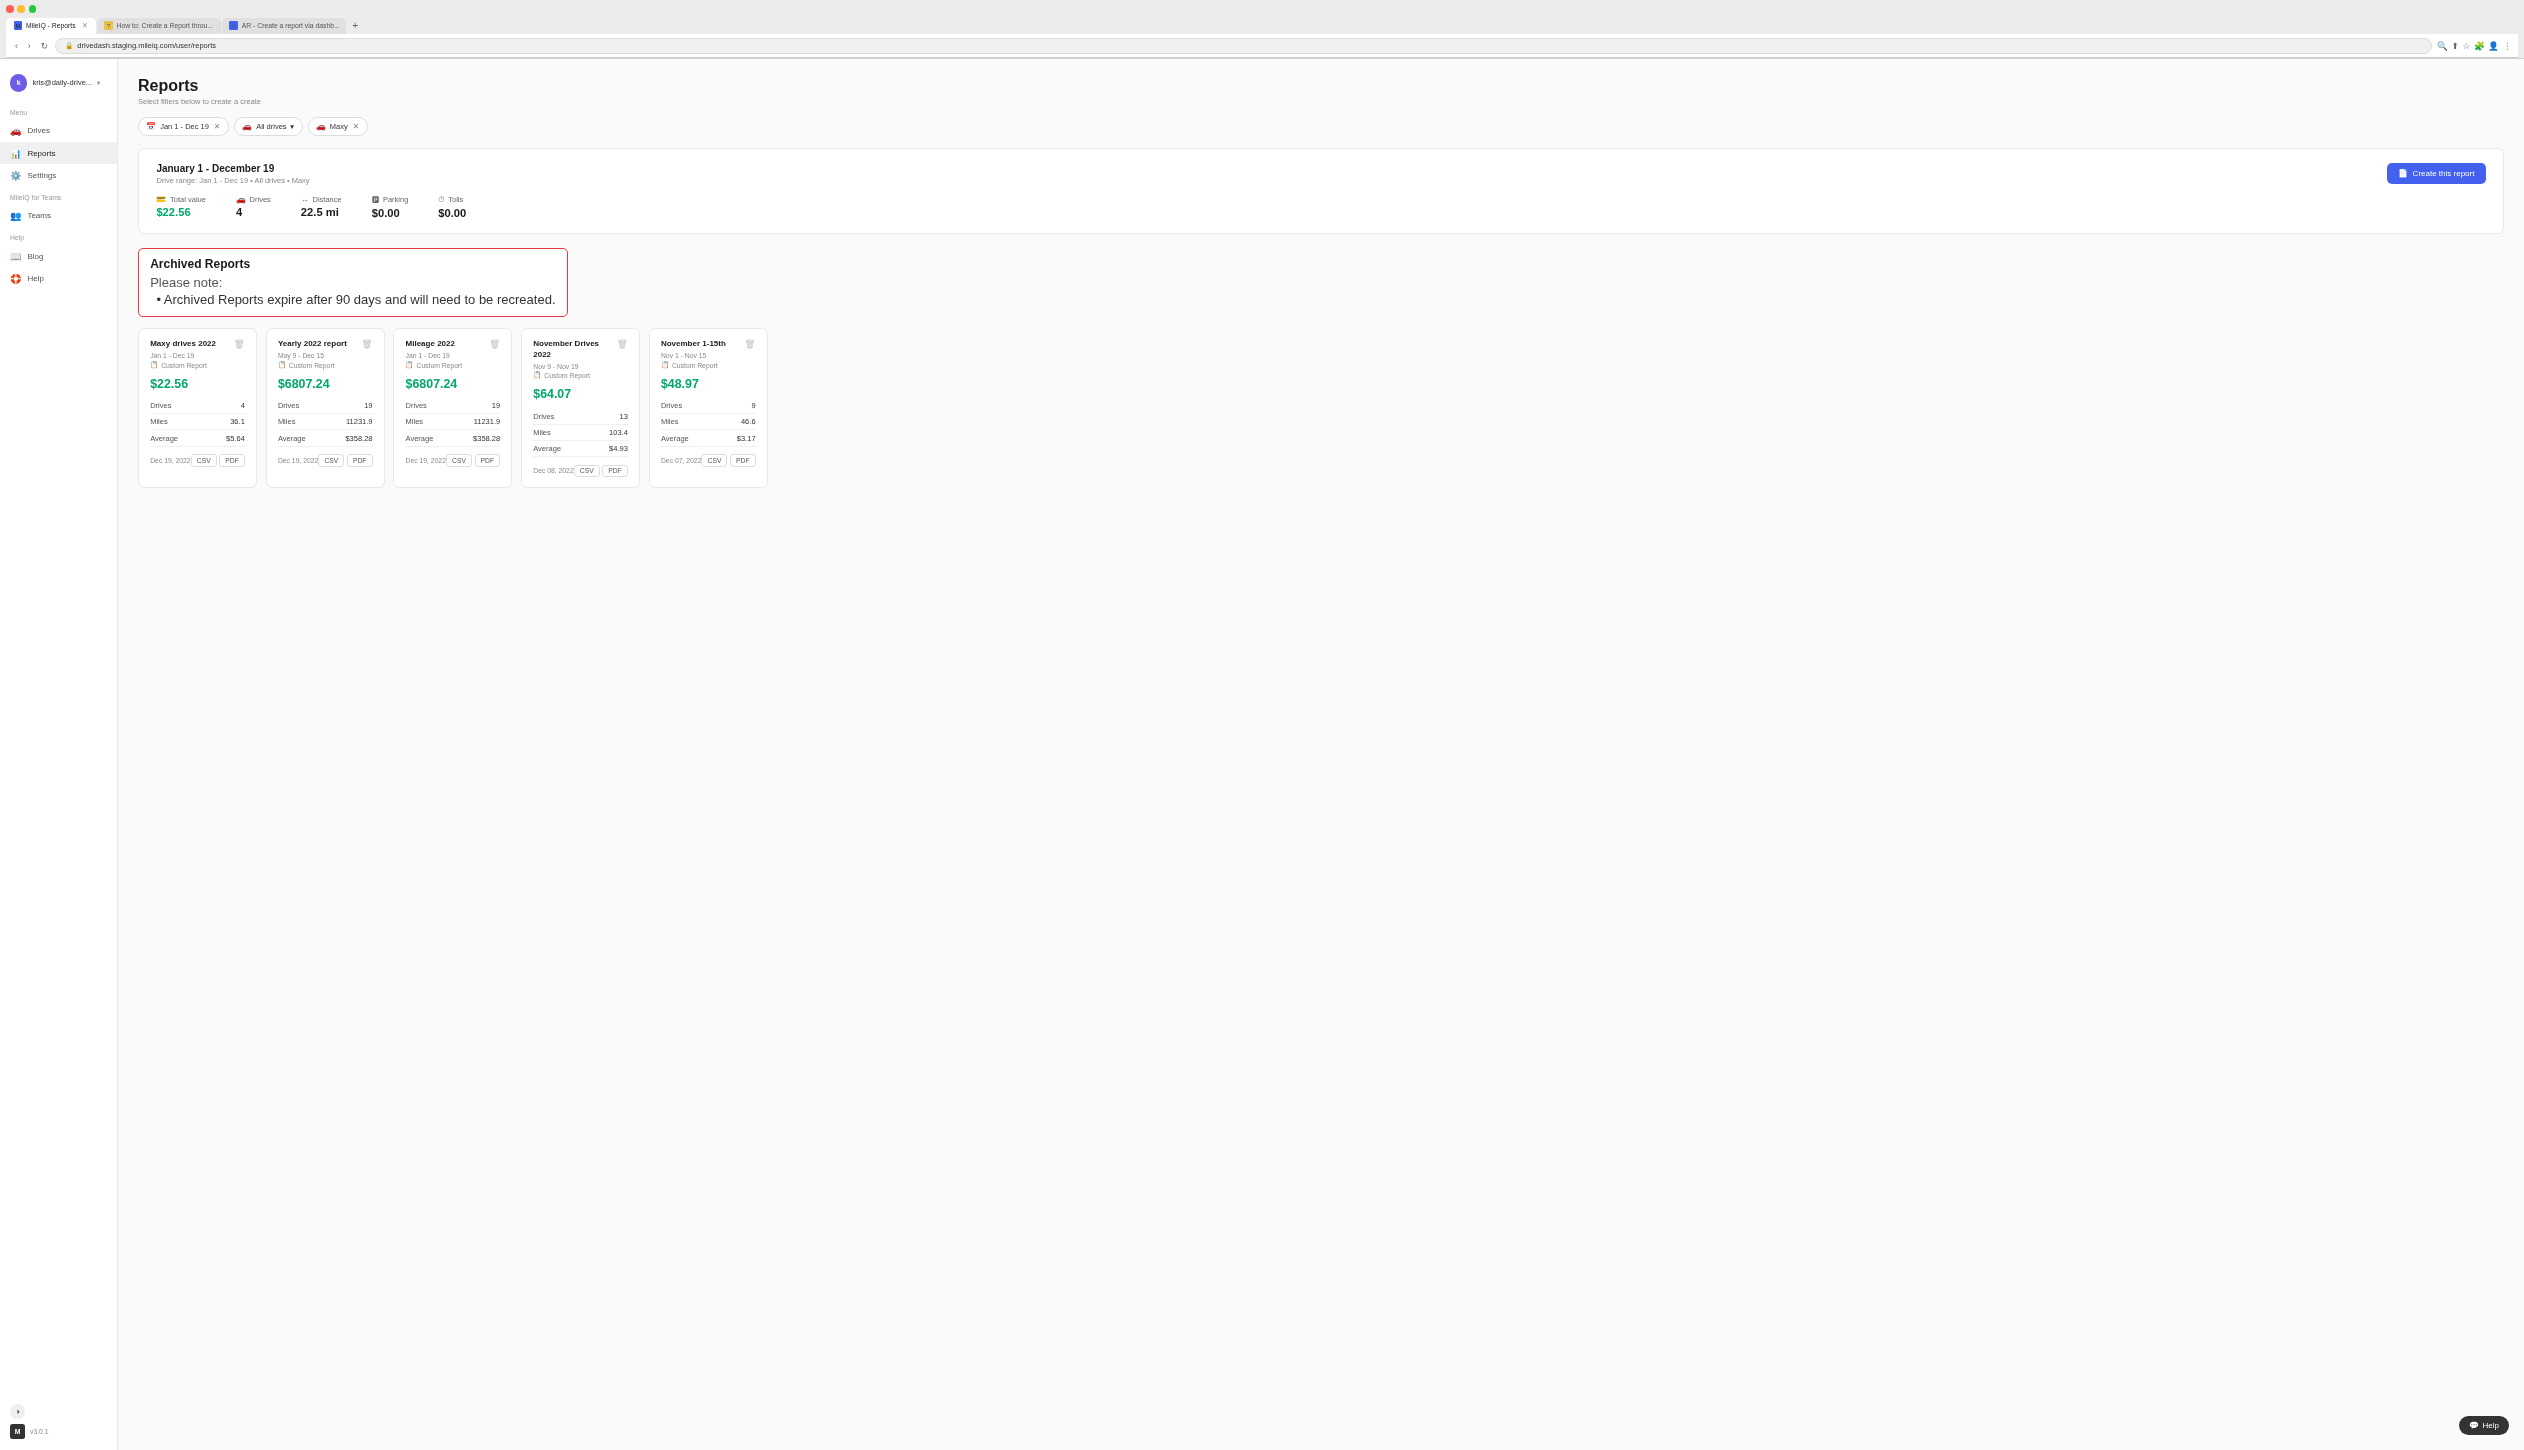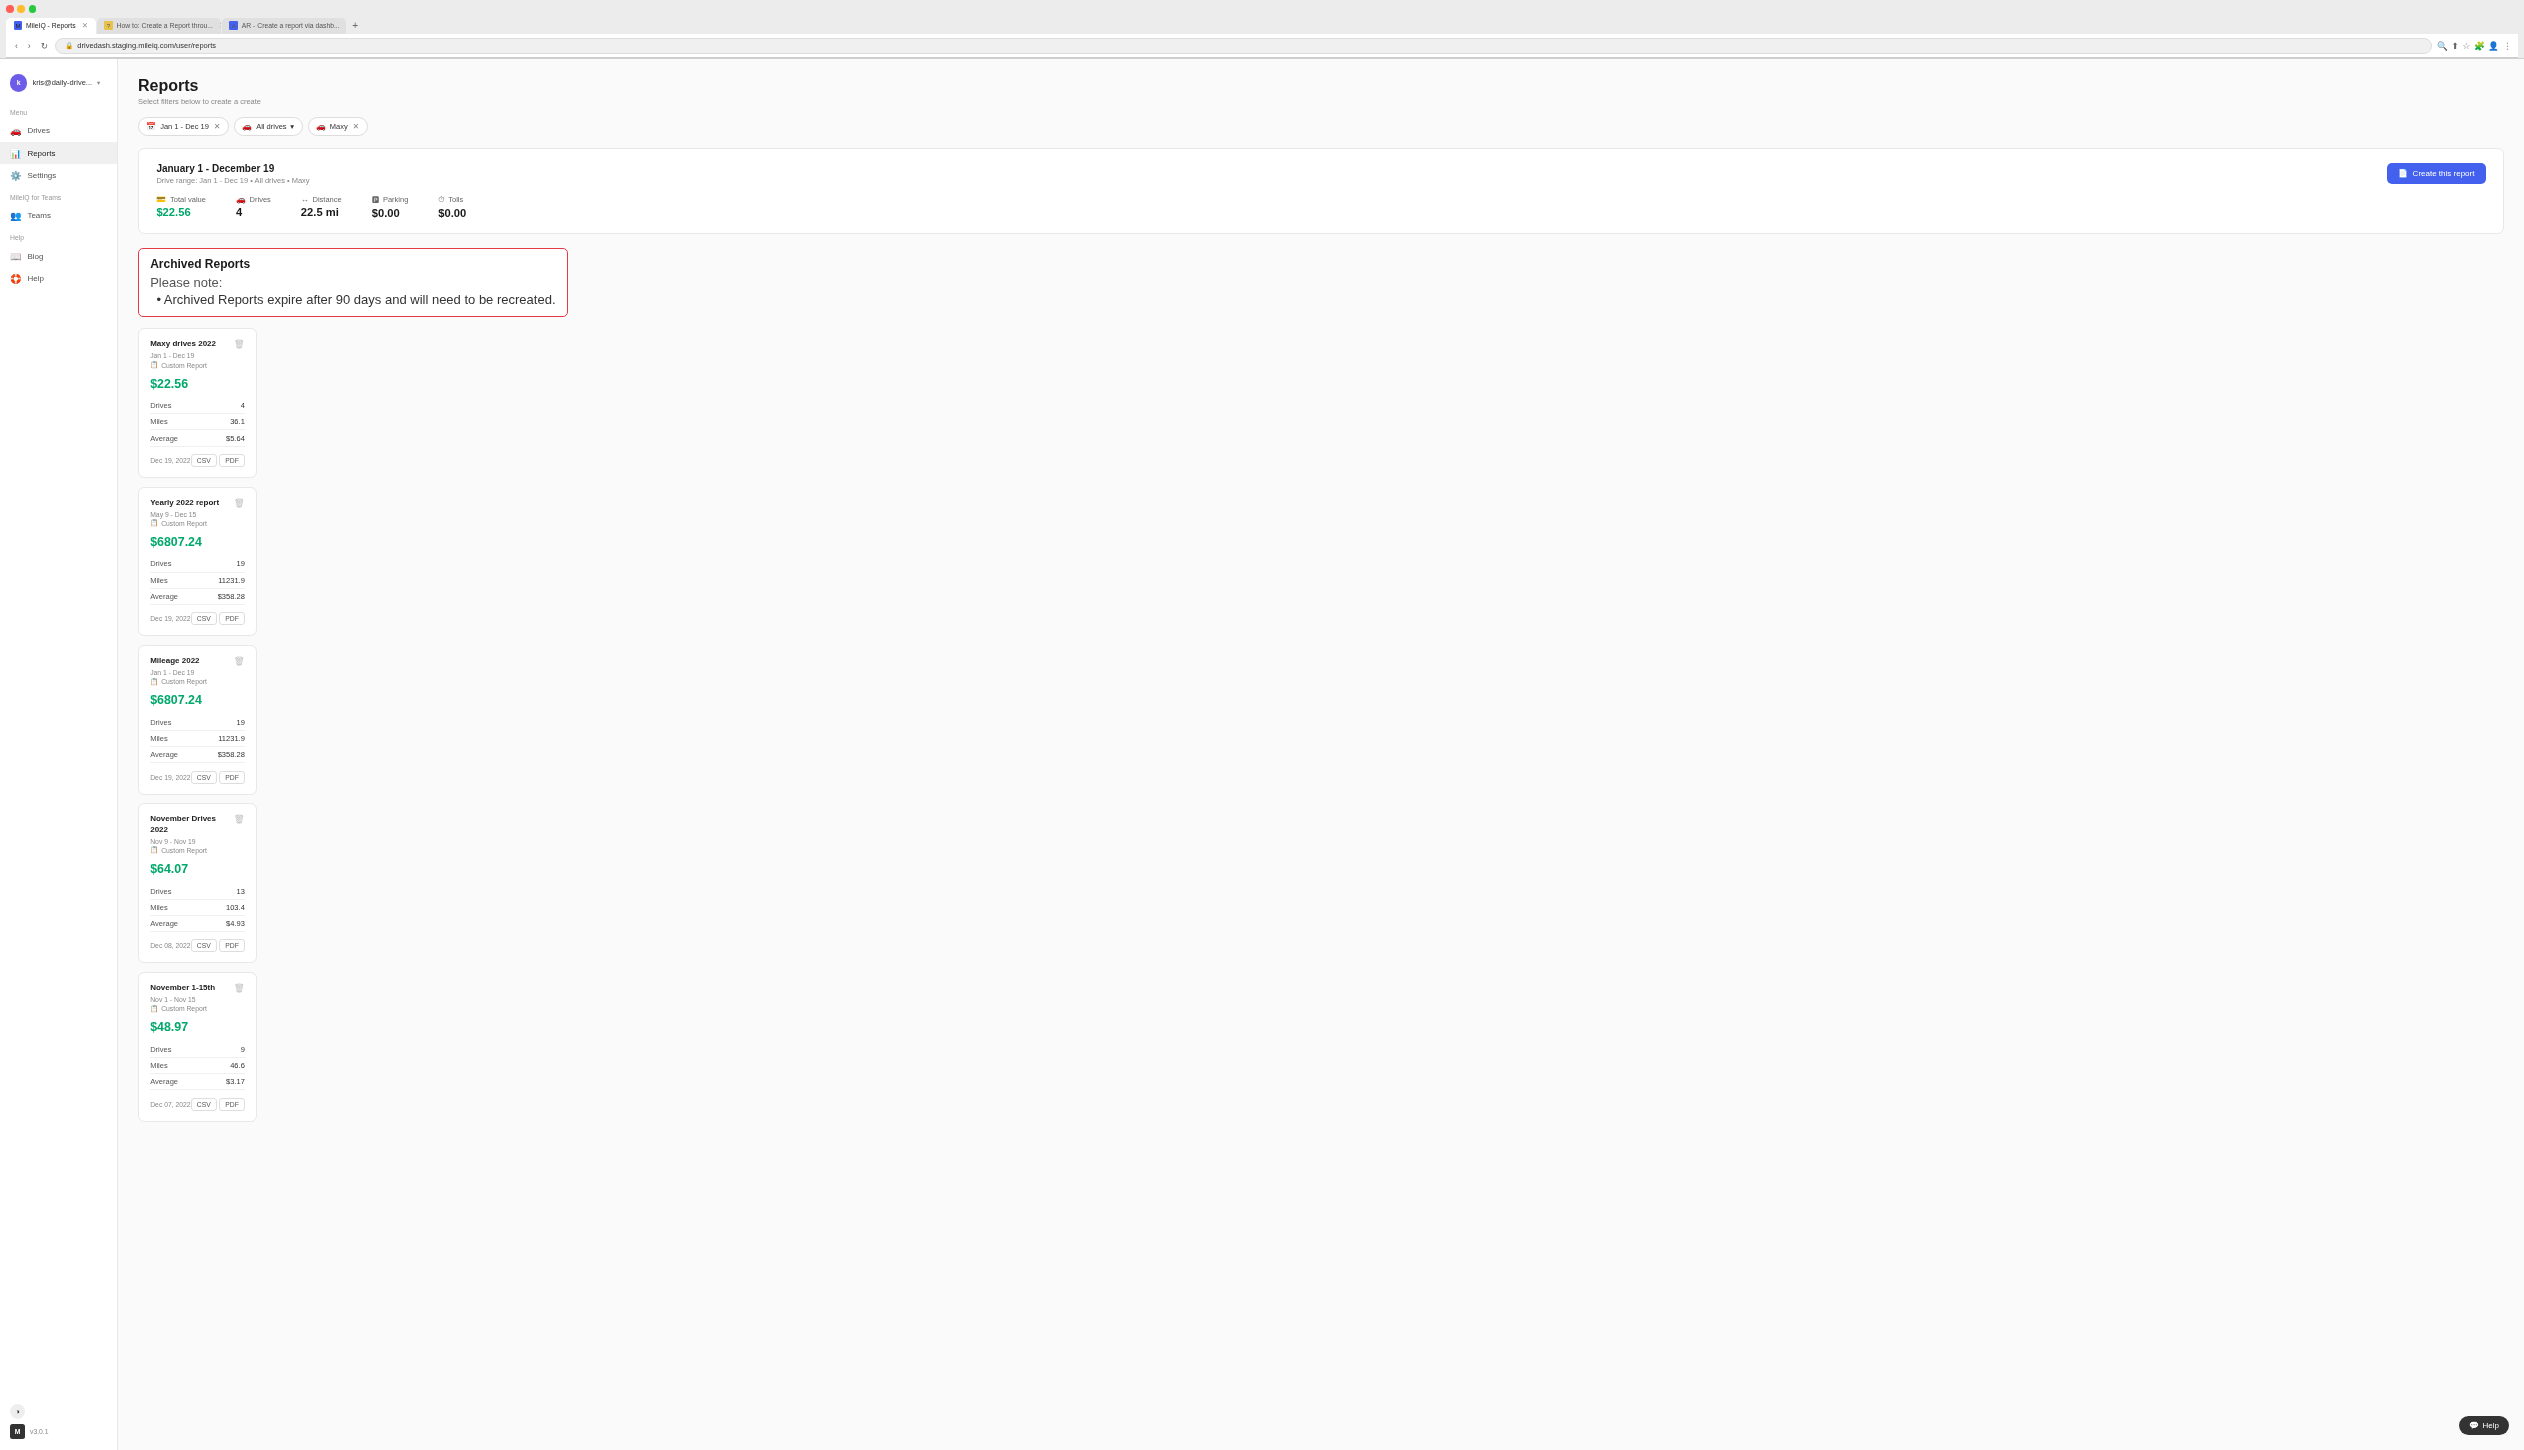--- a/index.html
+++ b/index.html
@@ -352,21 +352,20 @@
       font-size: 13px;
       color: #333;
       padding-left: 6.2px;
     }
 
     
     .report-cards {
       display: flex;
       gap: 8.7px;
       flex-wrap: wrap;
-      flex-direction: column;
     }
     .report-card {
       background: #fff;
       border: 0.6px solid #e8e8e8;
       border-radius: 6.2px;
       padding: 10px 11.2px;
       width: 119px;
       flex-shrink: 0;
       position: relative;
     }

